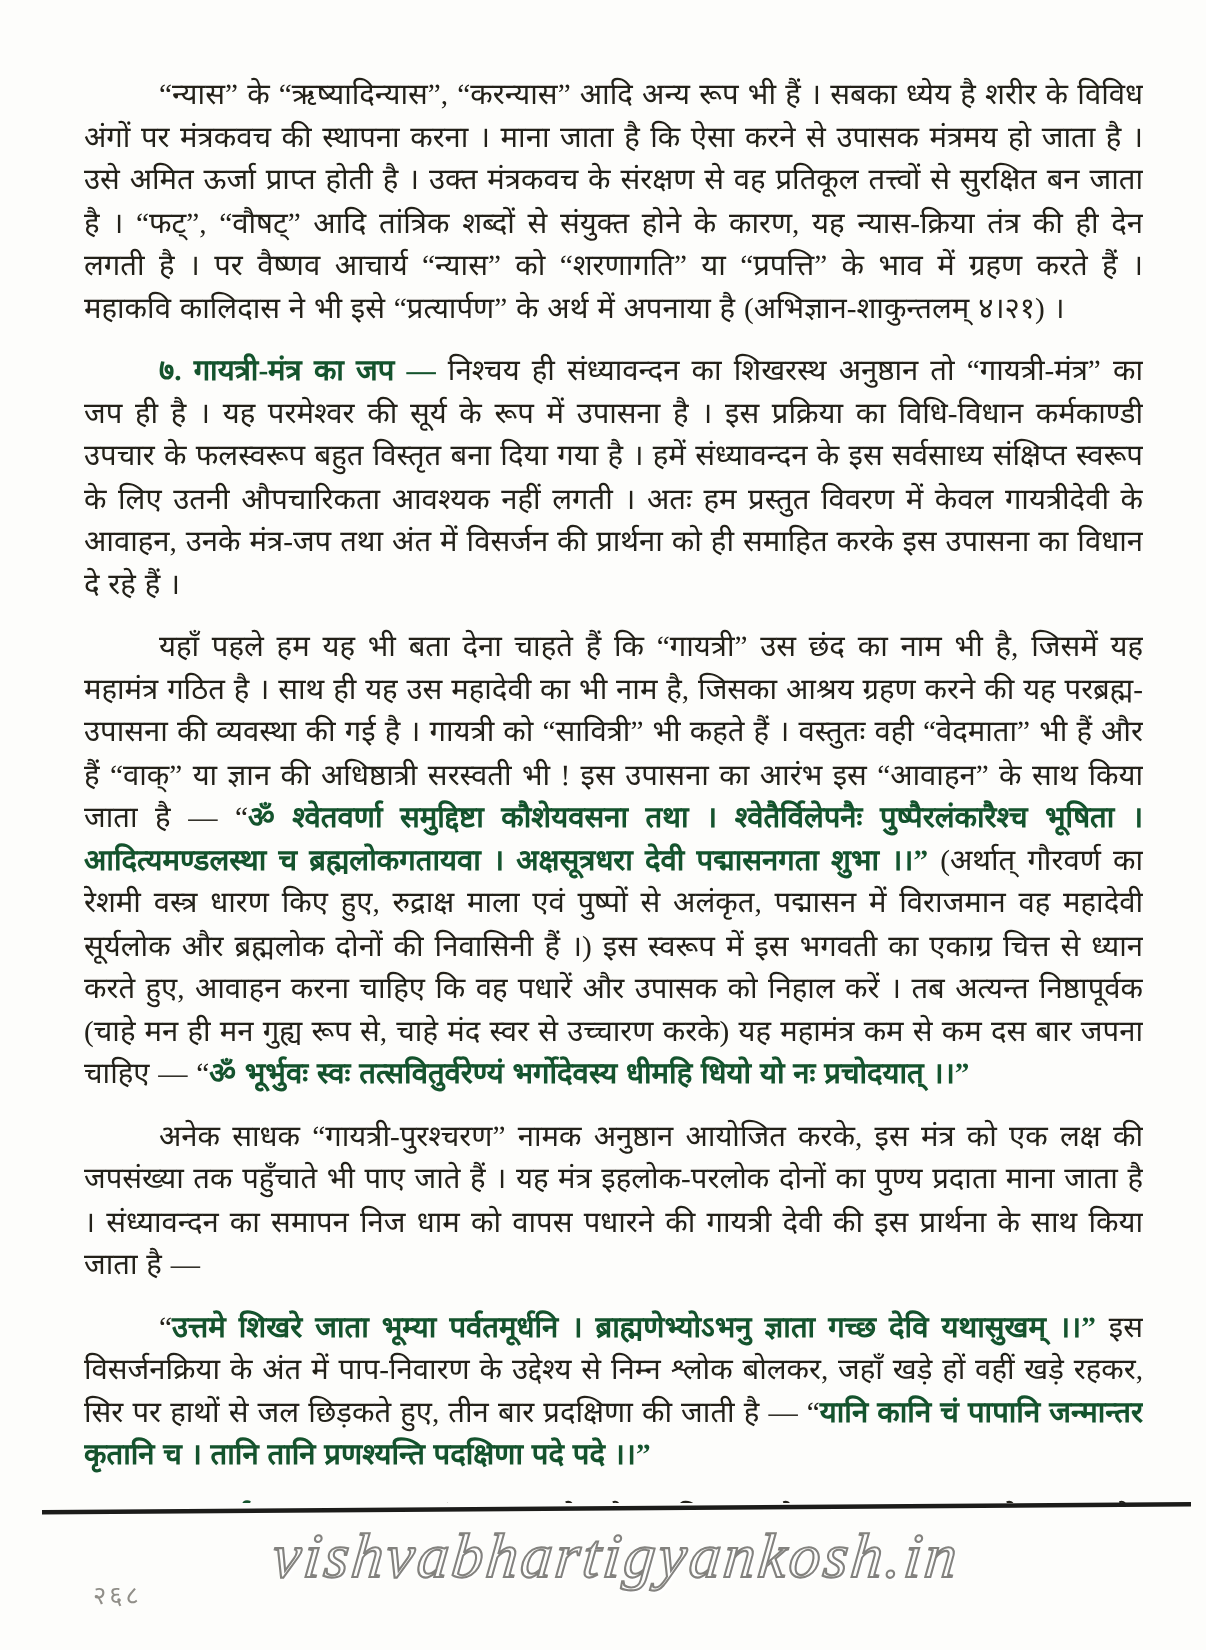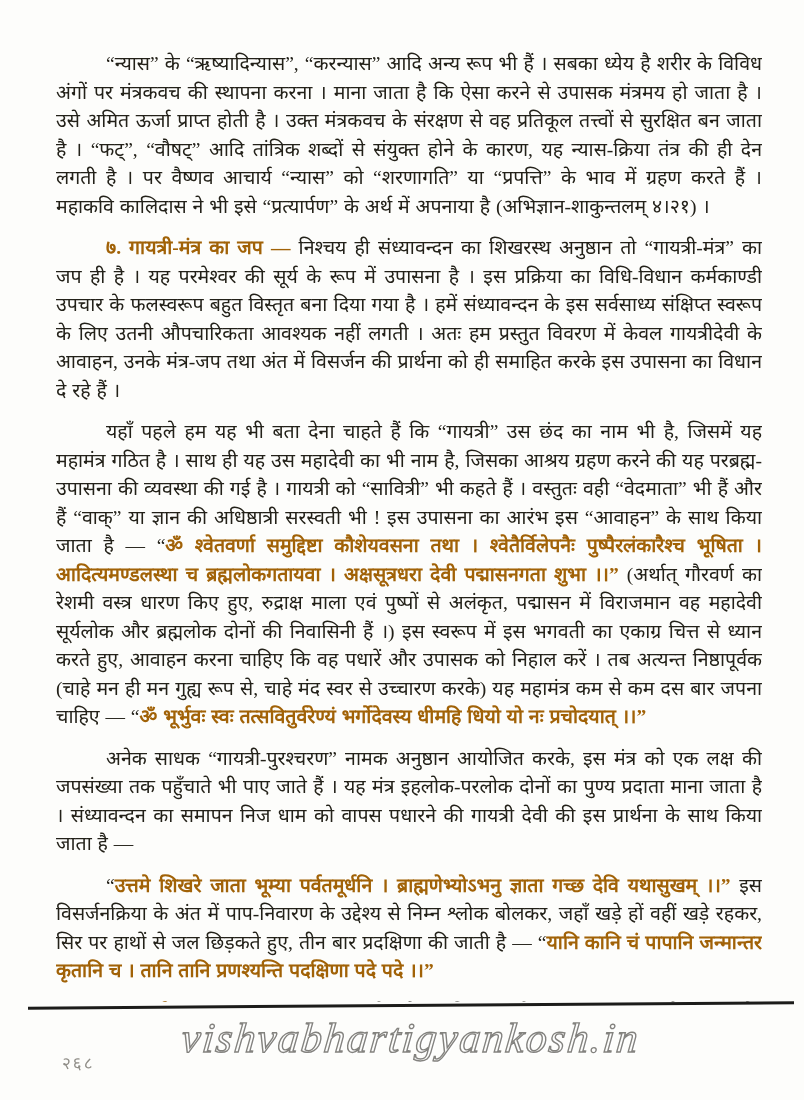--- a/index.html
+++ b/index.html
@@ -23,21 +23,21 @@
   p.para {
     margin: 0 0 13px 0;
     font-size: 19.5px;
     line-height: 28.5px;
     text-align: justify;
     text-indent: 50px;
     color: #232119;
     word-spacing: 1px;
   }
   .seg { font-weight: normal; }
-  .seg.bold { font-weight: bold; color: #a16207; }
+  .seg.bold { font-weight: bold; color: #14532d; }
   
   .footer-rule {
     position: absolute;
     left: 28px; right: 10px; top: 1004px;
     height: 3px;
     background: #1c1c1a;
     transform: rotate(-0.4deg);
   }
   .page-number {
     position: absolute;

